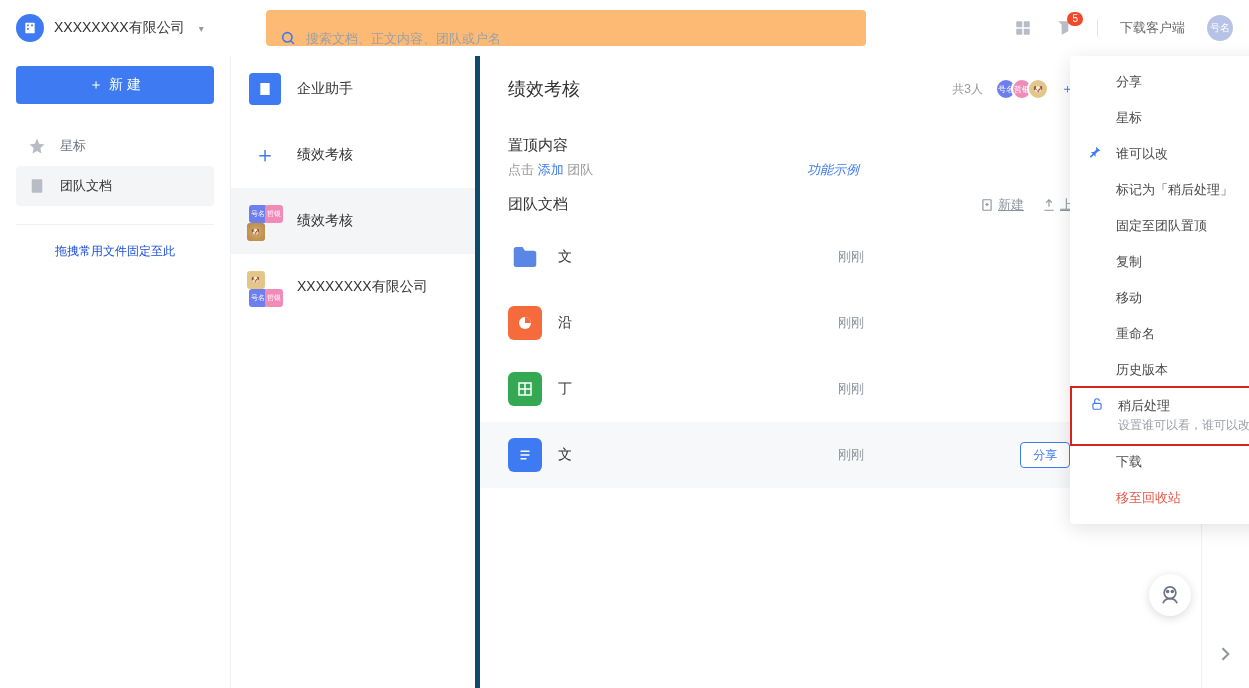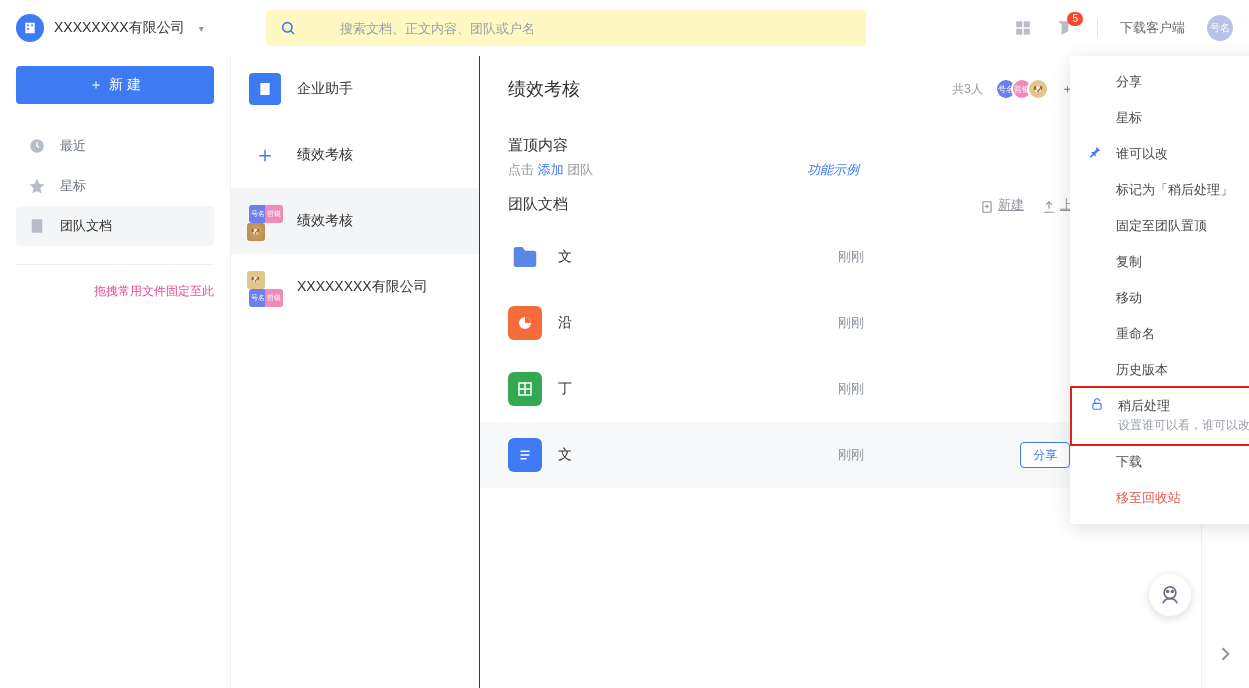--- a/index.html
+++ b/index.html
@@ -4,21 +4,21 @@
   <style>
     * { margin: 0; padding: 0; box-sizing: border-box; }
     body { font-family: -apple-system, BlinkMacSystemFont, "PingFang SC", "Microsoft YaHei", sans-serif; font-size: 13px; color: #4a4a4a; background: #fff; width: 1249px; height: 688px; overflow: hidden; position: relative; }
 
     
     .header { height: 56px; display: flex; align-items: center; padding: 0 16px; }
     .brand { display: flex; align-items: center; gap: 10px; width: 230px; }
     .brand-logo { width: 28px; height: 28px; border-radius: 50%; background: #3e7af2; display: flex; align-items: center; justify-content: center; color: #fff; }
     .brand-name { font-size: 14px; font-weight: 500; color: #333; }
     .brand-caret { color: #999; font-size: 10px; margin-left: 4px; }
-    .search { flex: 1; max-width: 600px; background: #fef9c3; border-radius: 4px; height: 36px; display: flex; align-items: center; padding: 0 14px; margin-left: 20px; gap: 34px; }
+    .search { flex: 1; max-width: 600px; background: #fdba74; border-radius: 4px; height: 36px; display: flex; align-items: flex-end; padding: 0 14px; margin-left: 20px; }
     .search-icon { color: #3e7af2; margin-right: 10px; }
     .search input { border: none; background: transparent; outline: none; font-size: 13px; flex: 1; color: #333; }
     .search input::placeholder { color: #9aa0a8; }
     .header-right { display: flex; align-items: center; gap: 22px; margin-left: auto; }
     .hicon { width: 20px; height: 20px; color: #b7bcc5; cursor: pointer; display: flex; align-items: center; justify-content: center; }
     .notif { position: relative; }
     .notif .badge { position: absolute; top: -6px; right: -8px; background: #f5482a; color: #fff; font-size: 10px; border-radius: 8px; padding: 0 5px; height: 14px; line-height: 14px; }
     .hdivider { width: 1px; height: 18px; background: #e5e6eb; }
     .dl-client { color: #666; font-size: 13px; cursor: pointer; }
     .avatar-sm { width: 26px; height: 26px; border-radius: 50%; background: #b6c3e6; color: #fff; font-size: 10px; display: flex; align-items: center; justify-content: center; }
@@ -26,24 +26,24 @@
     
     .layout { display: flex; height: calc(688px - 56px); }
 
     
     .leftnav { width: 230px; padding: 0 16px; }
     .btn-new { width: 100%; height: 38px; background: #3e7af2; color: #fff; border: none; border-radius: 4px; font-size: 14px; display: flex; align-items: center; justify-content: center; gap: 6px; cursor: pointer; margin: 10px 0 22px; }
     .nav-item { height: 40px; display: flex; align-items: center; gap: 14px; padding: 0 12px; border-radius: 4px; cursor: pointer; color: #6b7280; }
     .nav-item.active { background: #f4f5f7; color: #333; }
     .nav-item .nicon { width: 18px; color: #b7bcc5; }
     .nav-sep { border: none; border-top: 1px solid #eef0f3; margin: 18px 0; }
-    .nav-hint { color: #ec4899; font-size: 12px; text-align: right; }
-
-    
-    .midcol { width: 250px; border-left: 1px solid #eef0f3; border-right: 1px solid #0c4a6e; }
+    .nav-hint { color: #1d4ed8; font-size: 12px; text-align: center; }
+
+    
+    .midcol { width: 250px; border-left: 1px solid #eef0f3; border-right: 5px solid #0c4a6e; }
     .mid-item { height: 66px; display: flex; align-items: center; gap: 16px; padding: 0 18px; cursor: pointer; }
     .mid-item.active { background: #f4f5f7; }
     .mid-icon { width: 32px; height: 32px; border-radius: 4px; display: flex; align-items: center; justify-content: center; color: #fff; }
     .mid-icon.building { background: #3e7af2; }
     .mid-icon.plus { background: transparent; color: #3e7af2; font-size: 22px; }
     .mid-avatar-stack { display: flex; }
     .ma { width: 18px; height: 18px; border-radius: 3px; font-size: 7px; color:#fff; display:flex; align-items:center; justify-content:center; }
     .ma1 { background: #6d7eed; }
     .ma2 { background: #f08bb8; margin-left: -2px; }
     .ma3 { background: #e3c78a; margin-left: -2px; }
@@ -65,21 +65,21 @@
     .info-icon { color: #b7bcc5; cursor: pointer; }
 
     .section-title { font-size: 15px; color: #333; padding: 14px 28px 6px; }
     .section-sub { font-size: 13px; color: #999; padding: 0 28px 10px; }
     .section-sub .link { color: #3e7af2; cursor: pointer; }
     .reclink { color: #3e7af2; cursor: pointer; margin-left: 210px; font-style: italic; }
 
     .docs-head { display: flex; align-items: center; padding: 6px 28px 10px; }
     .docs-head .tit { font-size: 15px; color: #333; }
     .docs-actions { margin-left: auto; display: flex; align-items: center; gap: 18px; color: #8f959e; font-size: 13px; }
-    .da { display: flex; align-items: flex-end; gap: 4px; cursor: pointer; text-decoration: underline; }
+    .da { display: flex; align-items: center; gap: 4px; cursor: pointer; text-decoration: underline; }
 
     .doc-row { display: flex; align-items: center; padding: 0 28px; height: 66px; }
     .doc-row:hover, .doc-row.hover { background: #f7f8fa; }
     .doc-icon { width: 34px; height: 34px; border-radius: 6px; display: flex; align-items: center; justify-content: center; color: #fff; margin-right: 16px; }
     .di-folder { color: #5a86e6; background: transparent; }
     .di-ppt { background: #f66b3c; }
     .di-xls { background: #34a853; }
     .di-doc { background: #3e7af2; }
     .doc-name { font-size: 14px; color: #333; flex: 0 0 200px; }
     .doc-time { color: #8f959e; font-size: 13px; margin-left: 80px; width: 100px; }
@@ -157,29 +157,20 @@
 <div class="layout">
 
   <div class="leftnav">
     <button class="btn-new">
       <span>＋</span>
       <span>新 建</span>
     </button>
     <div class="nav-item">
       <span class="nicon">
           <svg width="18" height="18" viewBox="0 0 24 24" fill="currentColor">
-            <circle cx="12" cy="12" r="9"></circle>
-            <path d="M12 7v5l3 2" stroke="#fff" stroke-width="2" fill="none"></path>
-          </svg>
-        </span>
-      <span>最近</span>
-    </div>
-    <div class="nav-item">
-      <span class="nicon">
-          <svg width="18" height="18" viewBox="0 0 24 24" fill="currentColor">
             <path d="M12 2l2.9 6.9L22 10l-5.5 4.7L18 22l-6-3.5L6 22l1.5-7.3L2 10l7.1-1.1z"></path>
           </svg>
         </span>
       <span>星标</span>
     </div>
     <div class="nav-item active">
       <span class="nicon">
           <svg width="18" height="18" viewBox="0 0 24 24" fill="currentColor">
             <rect x="5" y="3" width="14" height="18" rx="1"></rect>
           </svg>

